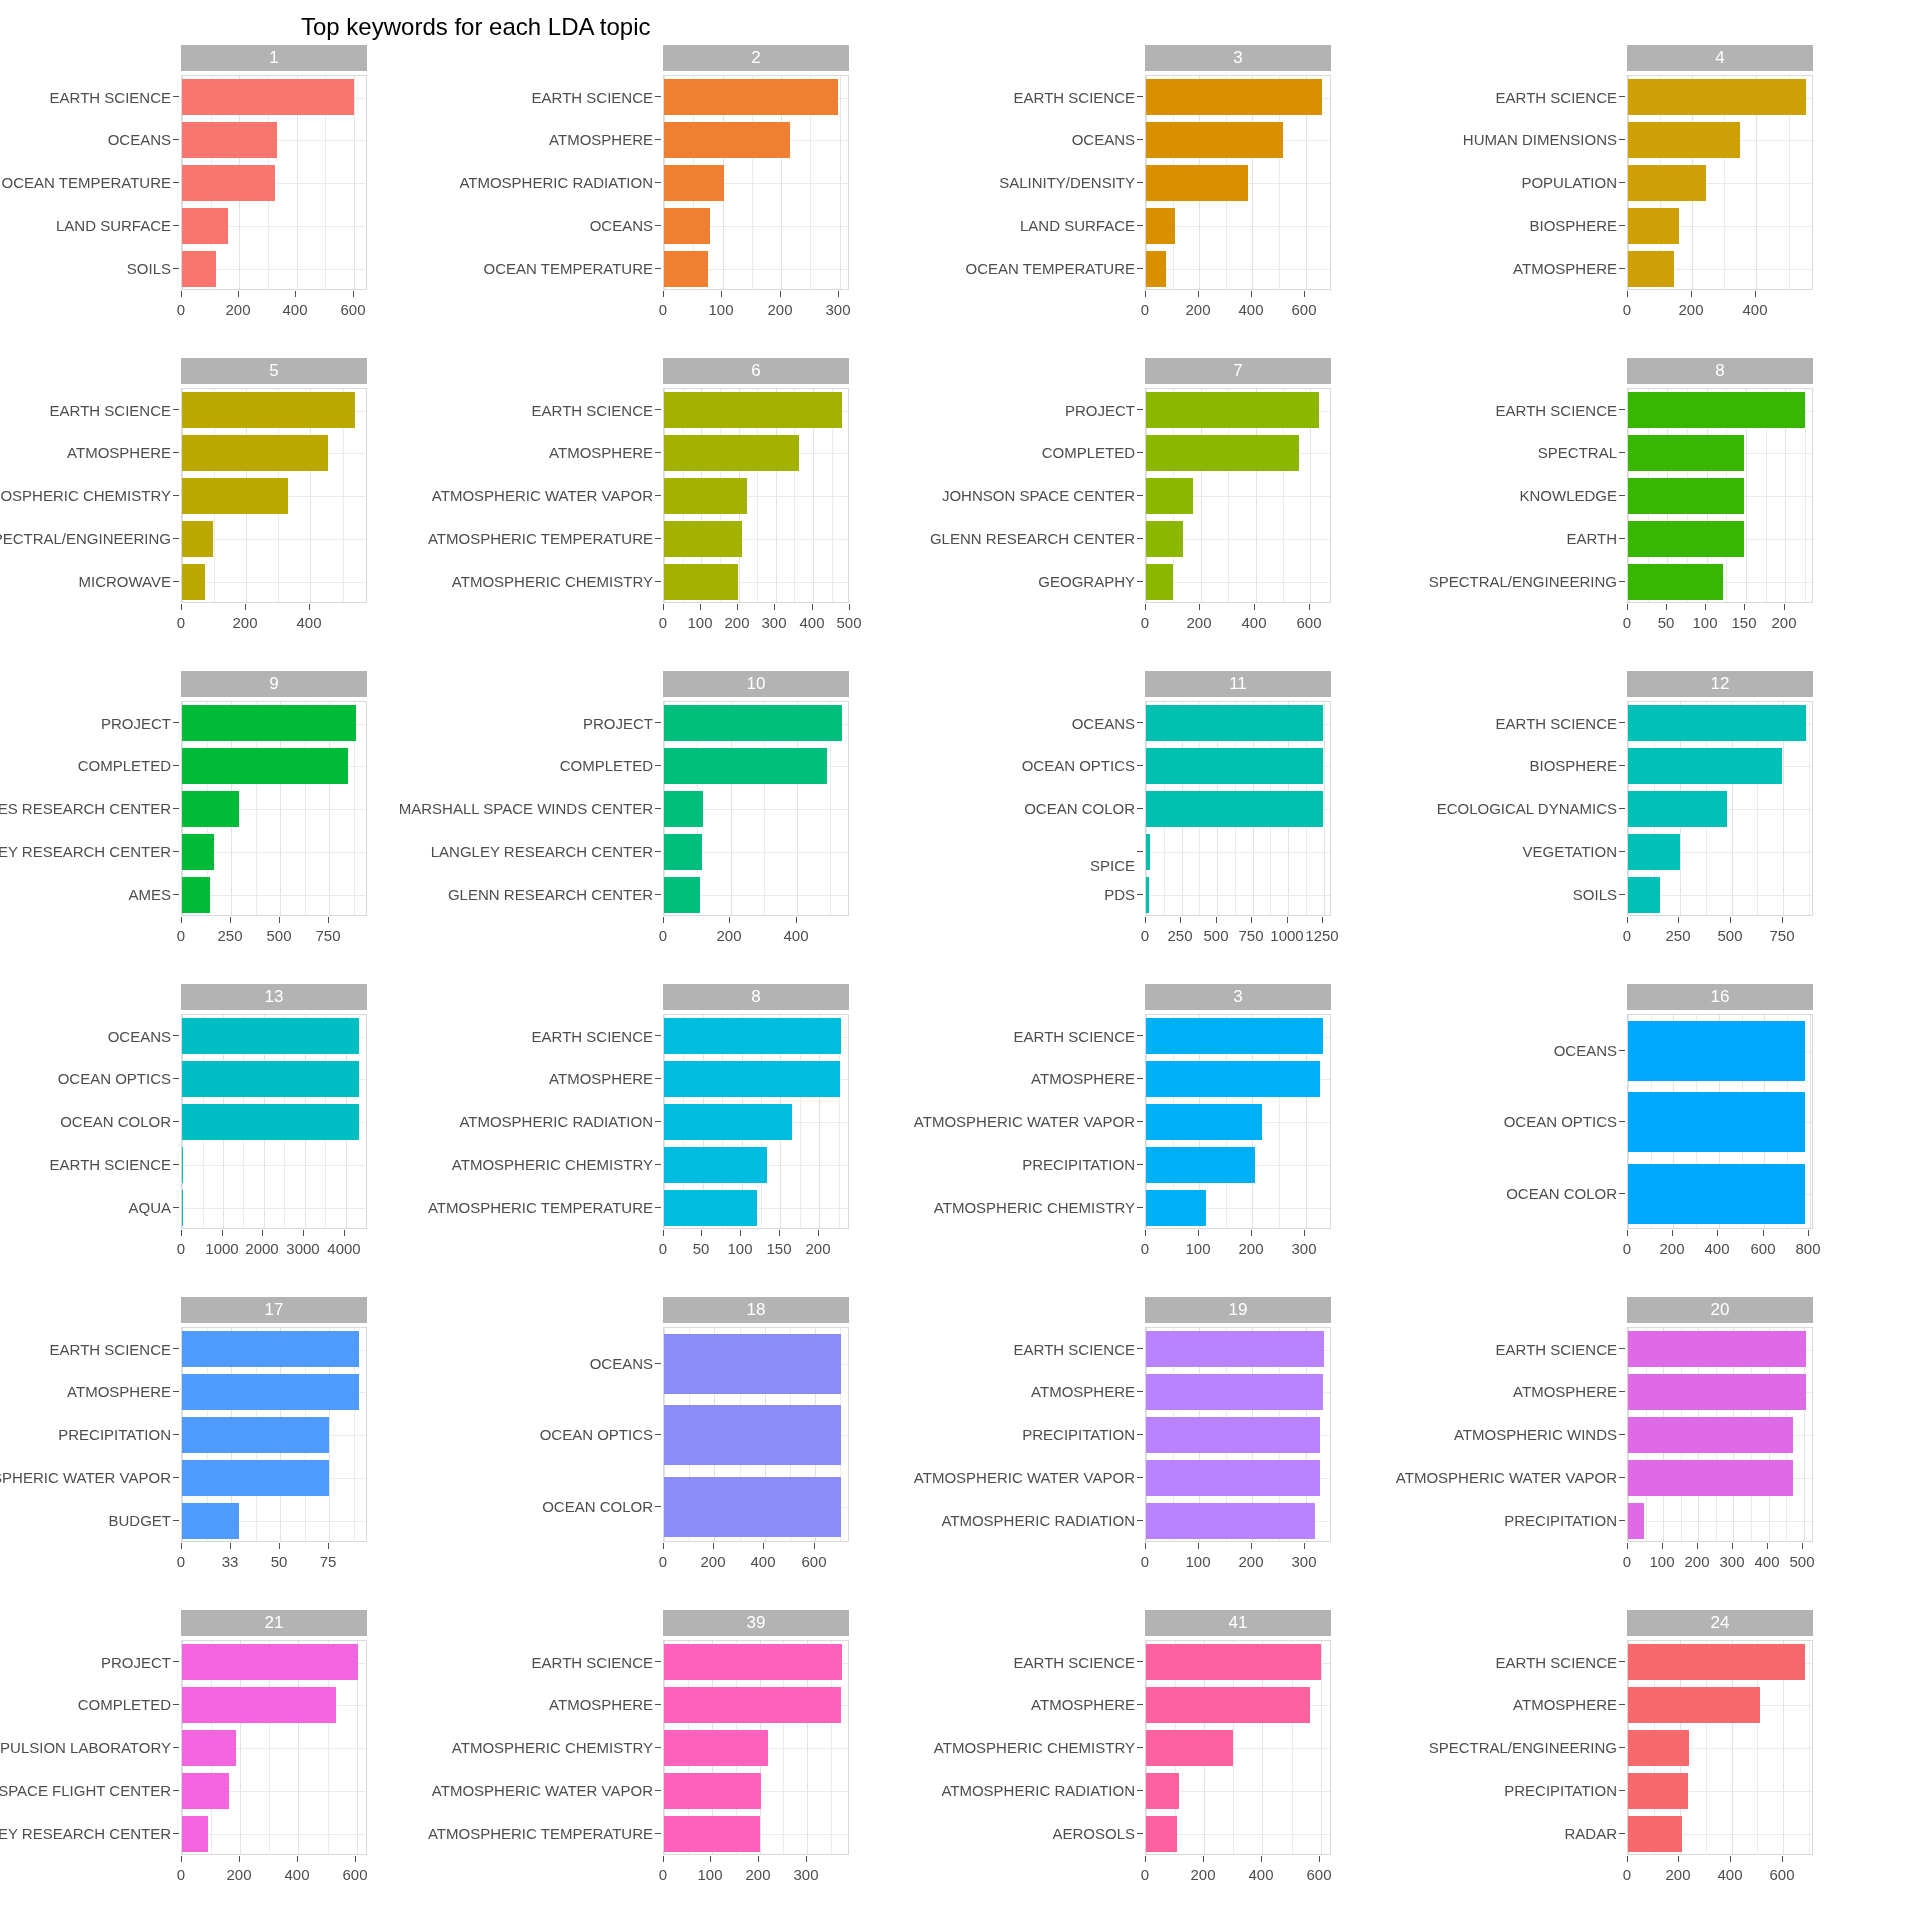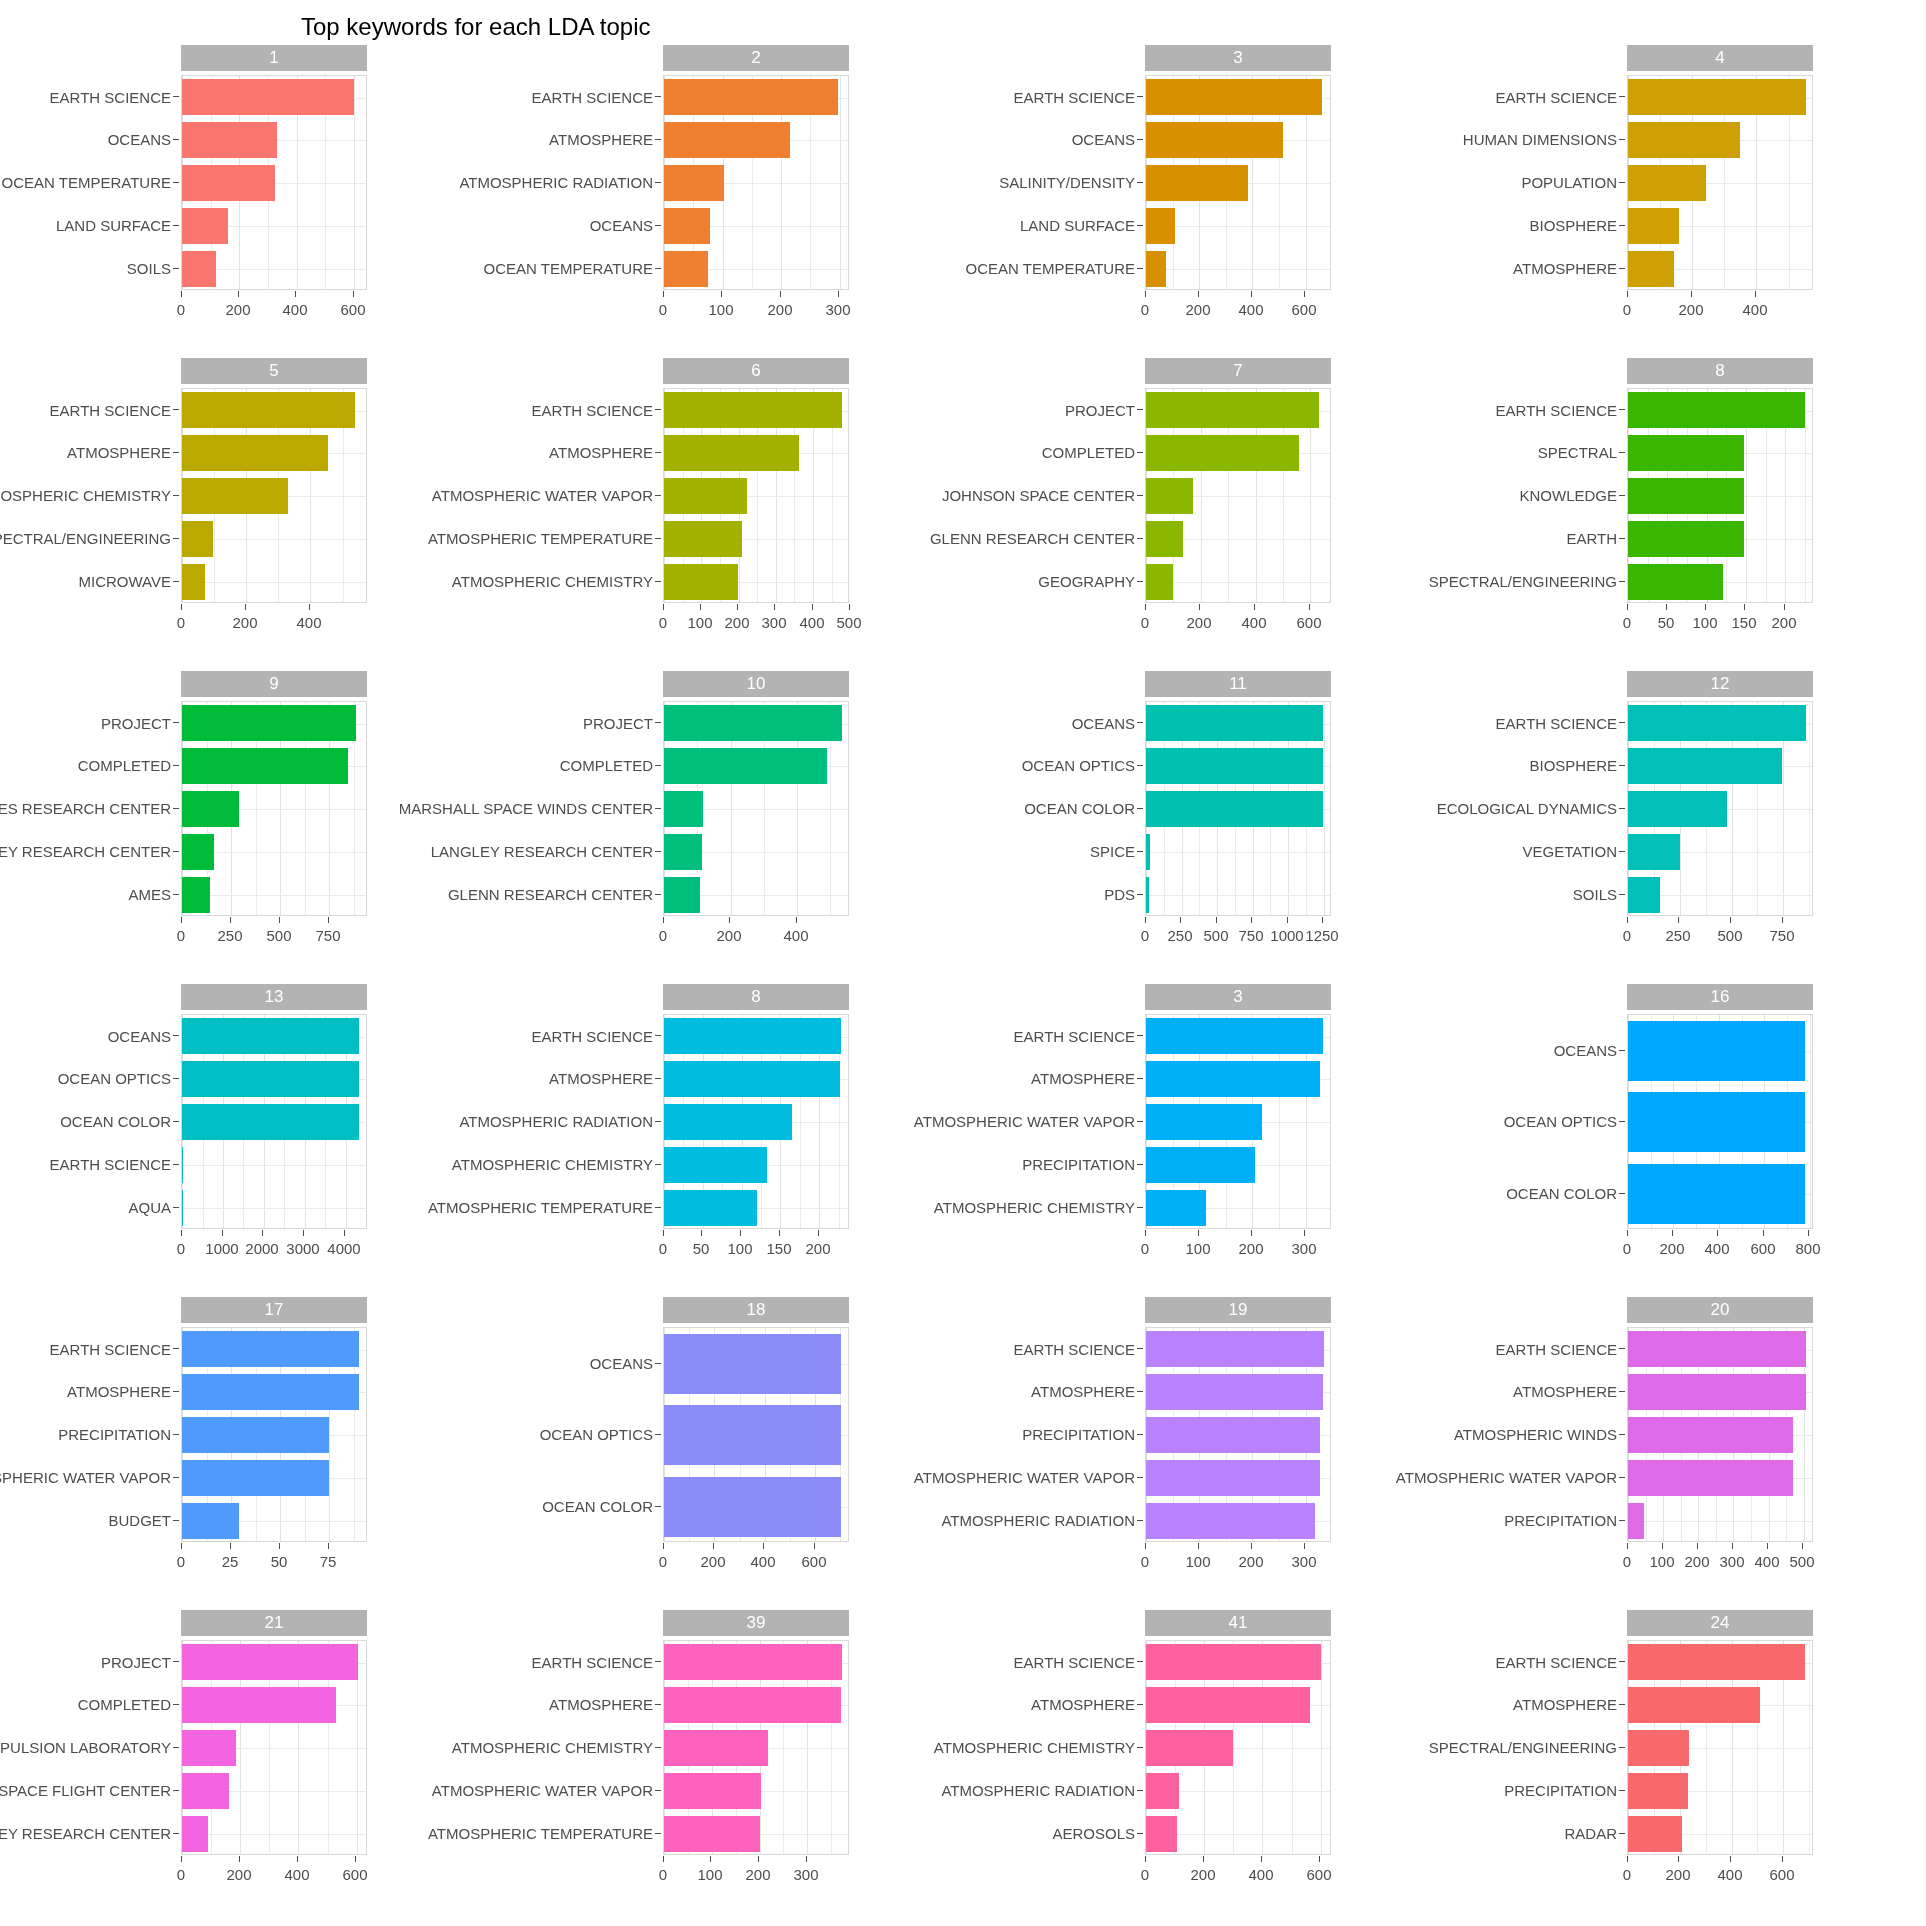--- a/index.html
+++ b/index.html
@@ -607,21 +607,21 @@
           </div>
           <div class="ytick" style="left: 173px; top: 54px;"></div>
           <div class="ytick" style="left: 173px; top: 97px;"></div>
           <div class="ytick" style="left: 173px; top: 140px;"></div>
           <div class="ytick" style="left: 173px; top: 183px;"></div>
           <div class="ytick" style="left: 173px; top: 226px;"></div>
           <div class="ylabels" style="left: 0px; top: 33px; width: 171px; height: 215px;">
             <div class="ylab" style="top: 21.5px;">OCEANS</div>
             <div class="ylab" style="top: 64px;">OCEAN OPTICS</div>
             <div class="ylab" style="top: 107px;">OCEAN COLOR</div>
-            <div class="ylab" style="top: 150px; text-align: center;">SPICE</div>
+            <div class="ylab" style="top: 164px; text-align: center;">SPICE</div>
             <div class="ylab" style="top: 193px;">PDS</div>
           </div>
           <div class="xtick" style="left: 181px; top: 249px;"></div>
           <div class="xlab" style="left: 181px; top: 259px;">0</div>
           <div class="xtick" style="left: 216px; top: 249px;"></div>
           <div class="xlab" style="left: 216px; top: 259px;">250</div>
           <div class="xtick" style="left: 252px; top: 249px;"></div>
           <div class="xlab" style="left: 252px; top: 259px;">500</div>
           <div class="xtick" style="left: 287px; top: 249px;"></div>
           <div class="xlab" style="left: 287px; top: 259px;">750</div>
@@ -889,21 +889,21 @@
           <div class="ylabels" style="left: 0px; top: 33px; width: 171px; height: 215px;">
             <div class="ylab" style="top: 21.5px;">EARTH SCIENCE</div>
             <div class="ylab" style="top: 64px;">ATMOSPHERE</div>
             <div class="ylab" style="top: 107px;">PRECIPITATION</div>
             <div class="ylab" style="top: 150px;">ATMOSPHERIC WATER VAPOR</div>
             <div class="ylab" style="top: 193px;">BUDGET</div>
           </div>
           <div class="xtick" style="left: 181px; top: 249px;"></div>
           <div class="xlab" style="left: 181px; top: 259px;">0</div>
           <div class="xtick" style="left: 230px; top: 249px;"></div>
-          <div class="xlab" style="left: 230px; top: 259px;">25</div>
+          <div class="xlab" style="left: 230px; top: 259px;">33</div>
           <div class="xtick" style="left: 279px; top: 249px;"></div>
           <div class="xlab" style="left: 279px; top: 259px;">50</div>
           <div class="xtick" style="left: 328px; top: 249px;"></div>
           <div class="xlab" style="left: 328px; top: 259px;">75</div>
         </div>
       </div>
       <div class="panel">
         <div class="panel-inner">
           <div class="strip" style="left: 181px; width: 186px;">18</div>
           <div class="plotarea" style="left: 181px; top: 33px; width: 186px; height: 215px;">

